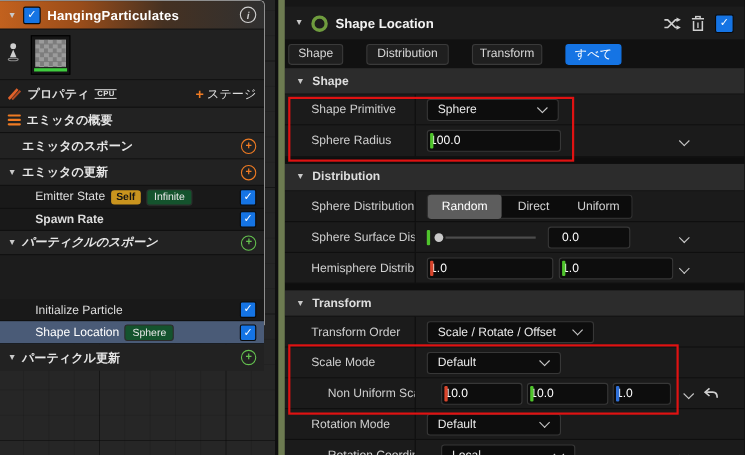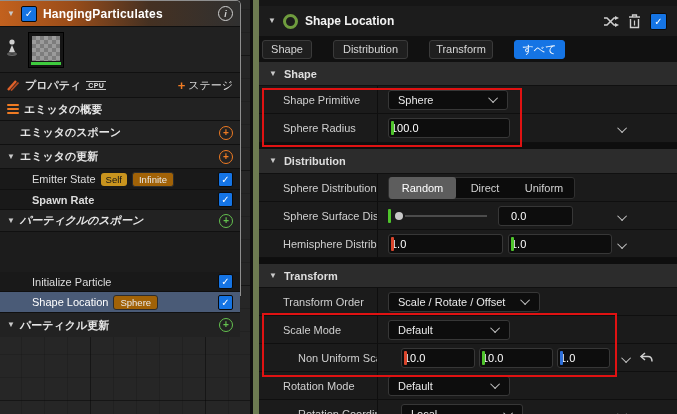--- a/index.html
+++ b/index.html
@@ -42,22 +42,22 @@
         box-sizing:border-box;background:#1e1e1e;color:#dcdcdc;font-size:11px;}
   .lrow.group{font-weight:bold;color:#e6e6e6;background:#222;}
   .lrow.module{background:#191919;padding-left:32px;}
   .lrow.selected{background:#4a5b77;}
   .cpu{font-size:7px;font-weight:bold;color:#e3e3e3;border-top:1px solid #c9c9c9;border-bottom:1px solid #c9c9c9;padding:0 2px;letter-spacing:.4px;}
   .plusword{color:#ef7b23;font-weight:bold;font-size:13px;line-height:1;}
   .plus-circle{margin-left:auto;width:12px;height:12px;border-radius:50%;border:1.4px solid;display:flex;align-items:center;justify-content:center;font-size:10px;font-weight:bold;line-height:1;flex:none;}
   .plus-circle::before{content:"+";}
   .plus-orange{color:#ef7b23;border-color:#ef7b23;}
   .plus-green{color:#64c14f;border-color:#64c14f;}
-  .badge-dark{background:#a16207;border:1px solid #2c2c2c;border-radius:3px;padding:1px 6px;font-size:9.5px;color:#e9e9e9;}
-  .badge-self{background:#c9941e;border-radius:3px;padding:1px 5px;font-size:9.5px;color:#141414;font-weight:normal;}
+  .badge-dark{background:#14532d;border:1px solid #2c2c2c;border-radius:3px;padding:1px 6px;font-size:9.5px;color:#e9e9e9;}
+  .badge-self{background:#c9941e;border-radius:3px;padding:1px 5px;font-size:9.5px;color:#141414;font-weight:bold;}
   .icon-pencil{width:13px;height:12px;flex:none;}
   .icon-list{width:12px;height:10px;flex:none;display:flex;flex-direction:column;justify-content:space-between;}
   .icon-list i{height:2px;background:#ef7b23;border-radius:1px;}
   .indent1{width:8px;flex:none;}
 
   
   .details{left:250px;top:0;width:427px;height:414px;background:#101010;}
   .accent{position:absolute;left:3px;top:0;width:6px;height:414px;background:#6d7b51;}
   .dcontent{position:absolute;left:9px;top:0;width:418px;height:414px;display:flex;flex-direction:column;overflow:hidden;background:#161616;}
 

